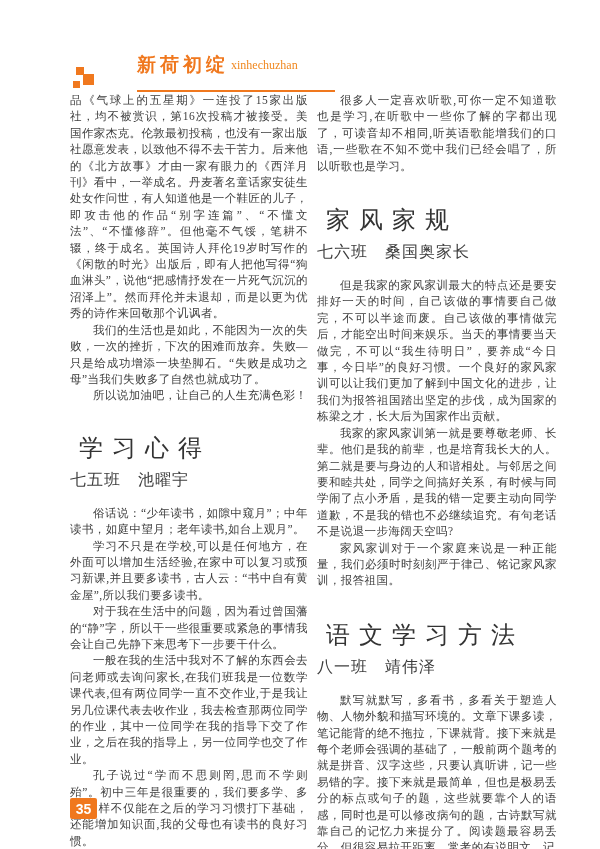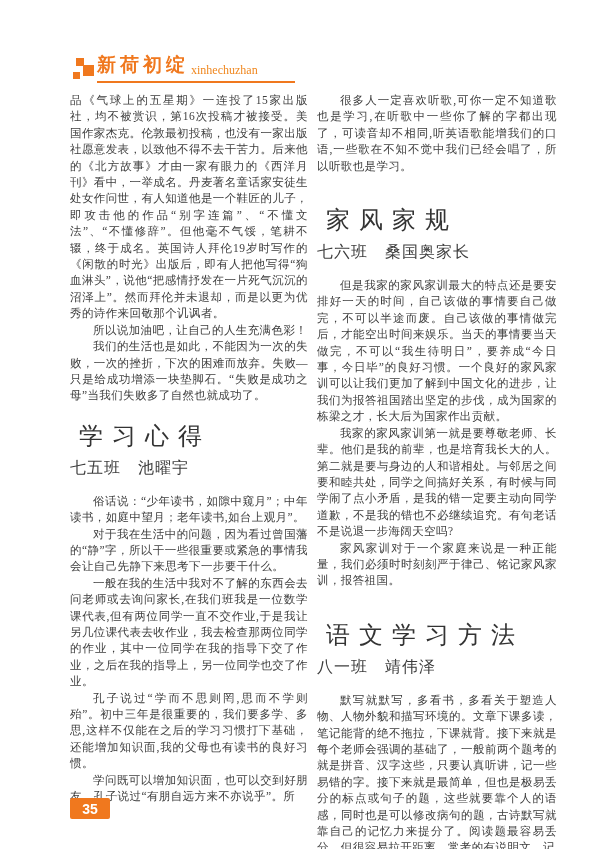--- a/index.html
+++ b/index.html
@@ -14,23 +14,23 @@
 
   
   .header { position: absolute; top: 52px; left: 72px; }
   .logo-row { display: flex; align-items: flex-end; }
   .logo-icon { position: relative; width: 22px; height: 26px; margin-right: 3px; }
   .logo-icon .sq { position: absolute; background: #f0781e; }
   .logo-icon .sq1 { width: 8px;  height: 8px;  left: 4px;  top: 1px; }
   .logo-icon .sq2 { width: 11px; height: 11px; left: 11px; top: 8px; }
   .logo-icon .sq3 { width: 7px;  height: 7px;  left: 1px;  top: 15px; }
   .logo-text {
-    display: flex; align-items: flex-end;
+    display: flex; align-items: center;
     border-bottom: 2px solid #f0781e;
-    padding-bottom: 3px; width: 198px;
+    padding-bottom: 12px; width: 198px; margin-left: 40px;
   }
   .logo-title {
     color: #f0781e; font-size: 19px; font-weight: bold;
     letter-spacing: 4px; white-space: nowrap;
   }
   .logo-subtitle { color: #f0871e; font-size: 12px; margin-left: 2px; white-space: nowrap; }
 
   
   .content {
     position: absolute; top: 92px; left: 70px;
@@ -48,32 +48,32 @@
   }
   .para.cont { text-indent: 0; font-family: Liberation Serif, serif; }
 
   .article-title {
     margin: 30px 0 6px;
     font-size: 24px; font-weight: 400;
     letter-spacing: 9px; text-indent: 9px;
     color: #333;
     white-space: nowrap;
   }
-  .article-title.tight { margin-top: 16px; }
+  .article-title.tight { margin-top: 28px; }
   .article-byline {
     text-align: left;
     font-size: 16px; letter-spacing: 1px;
     margin: 0 0 14px;
     color: #3d3d3d;
   }
 
   
   .page-number {
     position: absolute; left: 70px; top: 798px;
-    width: 40px; height: 21px;
+    width: 27px; height: 21px;
     background: #f0781e; color: #ffffff;
     font-family: "Liberation Sans", sans-serif;
     font-size: 14px; font-weight: bold;
     display: flex; align-items: center; justify-content: center;
     border-radius: 2px;
   }
 </style>
 </head>
 <body>
 
@@ -90,27 +90,28 @@
         <span class="logo-title">新荷初绽</span>
         <span class="logo-subtitle">xinhechuzhan</span>
       </div>
     </div>
   </header>
 
   <main class="content">
 
     <section class="col left">
       <p class="para cont">品《气球上的五星期》一连投了15家出版社，均不被赏识，第16次投稿才被接受。美国作家杰克。伦敦最初投稿，也没有一家出版社愿意发表，以致他不得不去干苦力。后来他的《北方故事》才由一家有眼力的《西洋月刊》看中，一举成名。丹麦著名童话家安徒生处女作问世，有人知道他是一个鞋匠的儿子，即攻击他的作品“别字连篇”、“不懂文法”、“不懂修辞”。但他毫不气馁，笔耕不辍，终于成名。英国诗人拜伦19岁时写作的《闲散的时光》出版后，即有人把他写得“狗血淋头”，说他“把感情抒发在一片死气沉沉的沼泽上”。然而拜伦并未退却，而是以更为优秀的诗作来回敬那个讥讽者。</p>
+      <p class="para">我们的生活也是如此，不能因为一次的失败，一次的挫折，下次的困难而放弃。失败—只是给成功增添一块垫脚石。“失败是成功之母”当我们失败多了自然也就成功了。</p>
       <p class="para">所以说加油吧，让自己的人生充满色彩！</p>
-      <p class="para">我们的生活也是如此，不能因为一次的失败，一次的挫折，下次的困难而放弃。失败—只是给成功增添一块垫脚石。“失败是成功之母”当我们失败多了自然也就成功了。</p>
 
       <h2 class="article-title tight">学习心得</h2>
       <div class="article-byline">七五班　池曜宇</div>
 
       <p class="para">俗话说：“少年读书，如隙中窥月”；中年读书，如庭中望月；老年读书,如台上观月”。</p>
+      <p class="para">学习不只是在学校,可以是任何地方，在外面可以增加生活经验,在家中可以复习或预习新课,并且要多读书，古人云：“书中自有黄金屋”,所以我们要多读书。</p>
       <p class="para">对于我在生活中的问题，因为看过曾国藩的“静”字，所以干一些很重要或紧急的事情我会让自己先静下来思考下一步要干什么。</p>
       <p class="para">一般在我的生活中我对不了解的东西会去问老师或去询问家长,在我们班我是一位数学课代表,但有两位同学一直不交作业,于是我让另几位课代表去收作业，我去检查那两位同学的作业，其中一位同学在我的指导下交了作业，之后在我的指导上，另一位同学也交了作业。</p>
       <p class="para">孔子说过“学而不思则罔,思而不学则殆”。初中三年是很重要的，我们要多学、多思,这样不仅能在之后的学习习惯打下基础，还能增加知识面,我的父母也有读书的良好习惯。</p>
       <p class="para">学问既可以增加知识面，也可以交到好朋友。孔子说过“有朋自远方来不亦说乎”。所</p>
     </section>
 
     <section class="col right">
       <p class="para">很多人一定喜欢听歌,可你一定不知道歌也是学习,在听歌中一些你了解的字都出现了，可读音却不相同,听英语歌能增我们的口语,一些歌在不知不觉中我们已经会唱了，所以听歌也是学习。</p>
 
       <h2 class="article-title">家风家规</h2>

